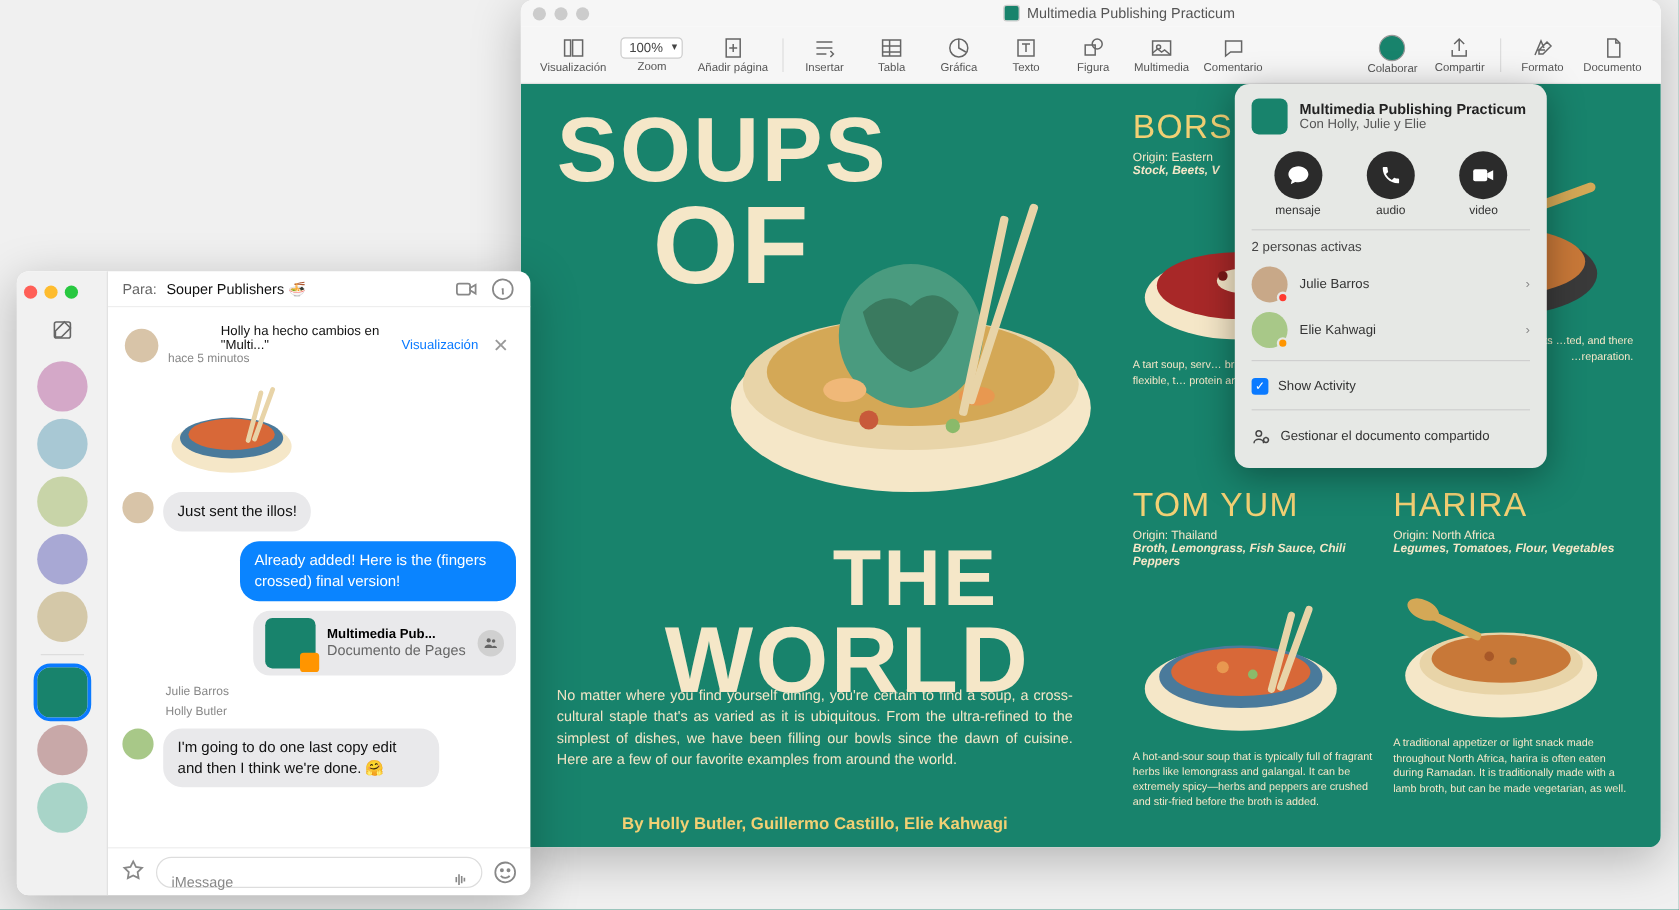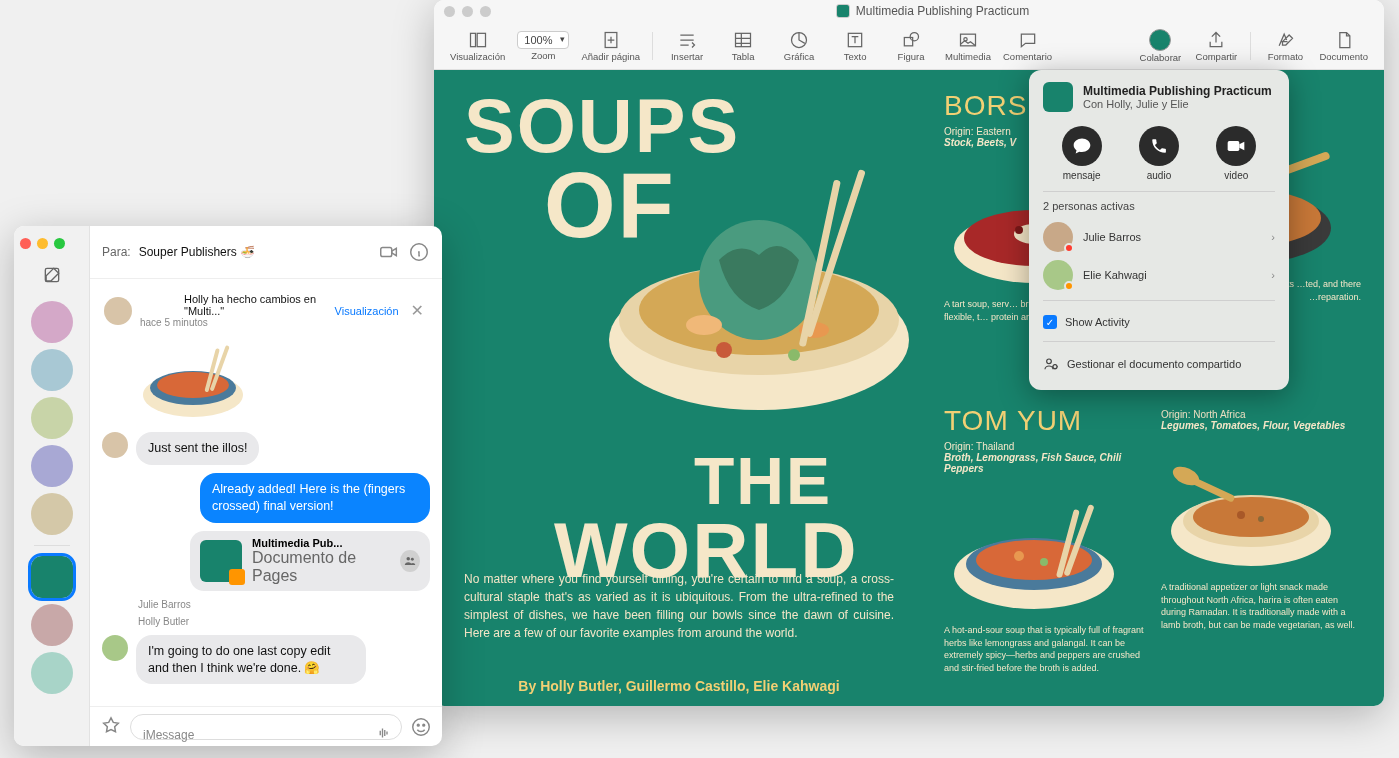--- a/index.html
+++ b/index.html
@@ -74,21 +74,21 @@
 .traffic-msg{display:flex;gap:6px;padding:4px 0 10px 6px;align-self:flex-start;}
 .traffic-msg span:nth-child(1){width:11px;height:11px;border-radius:50%;background:#ff5f57;}
 .traffic-msg span:nth-child(2){width:11px;height:11px;border-radius:50%;background:#febc2e;}
 .traffic-msg span:nth-child(3){width:11px;height:11px;border-radius:50%;background:#28c840;}
 .compose{width:20px;height:20px;color:#666;margin-bottom:10px;}
 .sb-av{width:42px;height:42px;border-radius:50%;background:#c4a8d8;cursor:pointer;}
 .sb-av.sel{outline:3px solid #0a7aff;border-radius:11px;background:#18836c;}
 .sb-sep{width:36px;height:1px;background:#ddd;margin:4px 0;}
 
 .msg-main{flex:1;display:flex;flex-direction:column;}
-.msg-hdr{height:53px;display:flex;align-items:center;padding:0 12px;border-bottom:1px solid #eee;gap:8px;}
+.msg-hdr{height:30px;display:flex;align-items:center;padding:0 12px;border-bottom:1px solid #eee;gap:8px;}
 .msg-hdr-lbl{font-size:12px;color:#666;}
 .msg-hdr-name{font-size:12px;color:#111;font-weight:500;}
 .msg-hdr-sp{flex:1;}
 .hdr-ico{width:22px;height:22px;color:#888;cursor:pointer;}
 
 .msg-body{flex:1;overflow-y:auto;padding:10px 12px;}
 .banner{display:flex;align-items:center;gap:8px;padding:4px 2px 12px;}
 .banner-av{width:28px;height:28px;border-radius:50%;background:#d8c4a8;flex-shrink:0;}
 .banner-txt{flex:1;font-size:11px;}
 .banner-t{color:#111;margin-left:44px;}
@@ -104,21 +104,21 @@
 .bub-av{width:26px;height:26px;border-radius:50%;background:#d8c4a8;flex-shrink:0;}
 .bubble{max-width:230px;padding:8px 12px;border-radius:16px;font-size:12.5px;line-height:1.35;}
 .bubble.gray{background:#e9e9eb;color:#111;}
 .bubble.blue{background:#0a84ff;color:#fff;}
 .sender-name{font-size:10px;color:#888;margin:6px 0 2px 36px;}
 
 .attach-card{display:flex;align-items:center;gap:10px;background:#e9e9eb;border-radius:14px;padding:6px 10px;max-width:240px;}
 .attach-thumb{width:42px;height:42px;border-radius:6px;background:#18836c;position:relative;flex-shrink:0;}
 .attach-thumb:after{content:"";position:absolute;right:-3px;bottom:-3px;width:16px;height:16px;border-radius:3px;background:#ff9500;}
 .attach-t{font-size:11px;font-weight:600;}
-.attach-s{font-size:16px;color:#666;}
+.attach-s{font-size:12px;color:#666;}
 .attach-ppl{width:22px;height:22px;border-radius:50%;background:#d0d0d0;display:flex;align-items:center;justify-content:center;margin-left:auto;}
 
 .msg-footer{height:40px;border-top:1px solid #eee;display:flex;align-items:center;padding:0 10px;gap:8px;}
 .ft-ico{width:22px;height:22px;color:#888;cursor:pointer;}
 .msg-input{flex:1;height:26px;border:1px solid #ddd;border-radius:13px;padding:16px 34px 0 12px;font-size:12px;color:#888;position:relative;display:flex;align-items:center;}
 .msg-input-wav{position:absolute;right:8px;color:#888;}
 
 
 svg{width:100%;height:100%;}
 </style>
@@ -315,20 +315,21 @@
             <ellipse cx="90" cy="80" rx="68" ry="26" fill="#4a7a9b"></ellipse>
             <ellipse cx="90" cy="76" rx="58" ry="20" fill="#d86838"></ellipse>
             <circle cx="75" cy="72" r="5" fill="#e89850"></circle>
             <circle cx="100" cy="78" r="4" fill="#8aba6a"></circle>
             <rect x="130" y="25" width="6" height="70" rx="3" fill="#e8d4a8" transform="rotate(15 130 25)"></rect>
             <rect x="145" y="20" width="6" height="75" rx="3" fill="#e8d4a8" transform="rotate(20 145 20)"></rect>
           </svg></div>
       <div class="soup-desc">A hot-and-sour soup that is typically full of fragrant herbs like lemongrass and galangal. It can be extremely spicy—herbs and peppers are crushed and stir-fried before the broth is added.</div>
     </div>
     <div class="soup-col col4">
+      <div class="soup-title">HARIRA</div>
       <div class="soup-origin">Origin: North Africa</div>
       <div class="soup-ing">Legumes, Tomatoes, Flour, Vegetables</div>
       <div class="soup-img"><svg viewBox="0 0 180 130">
             <ellipse cx="90" cy="90" rx="80" ry="35" fill="#f5e7c8"></ellipse>
             <ellipse cx="90" cy="80" rx="68" ry="26" fill="#e8d4a8"></ellipse>
             <ellipse cx="90" cy="76" rx="58" ry="20" fill="#c87838"></ellipse>
             <circle cx="80" cy="74" r="4" fill="#a85828"></circle>
             <circle cx="100" cy="78" r="3" fill="#8a6838"></circle>
             <rect x="20" y="30" width="60" height="7" rx="3" fill="#d4a856" transform="rotate(25 20 30)"></rect>
             <ellipse cx="25" cy="35" rx="14" ry="8" fill="#d4a856" transform="rotate(25 25 35)"></ellipse>

